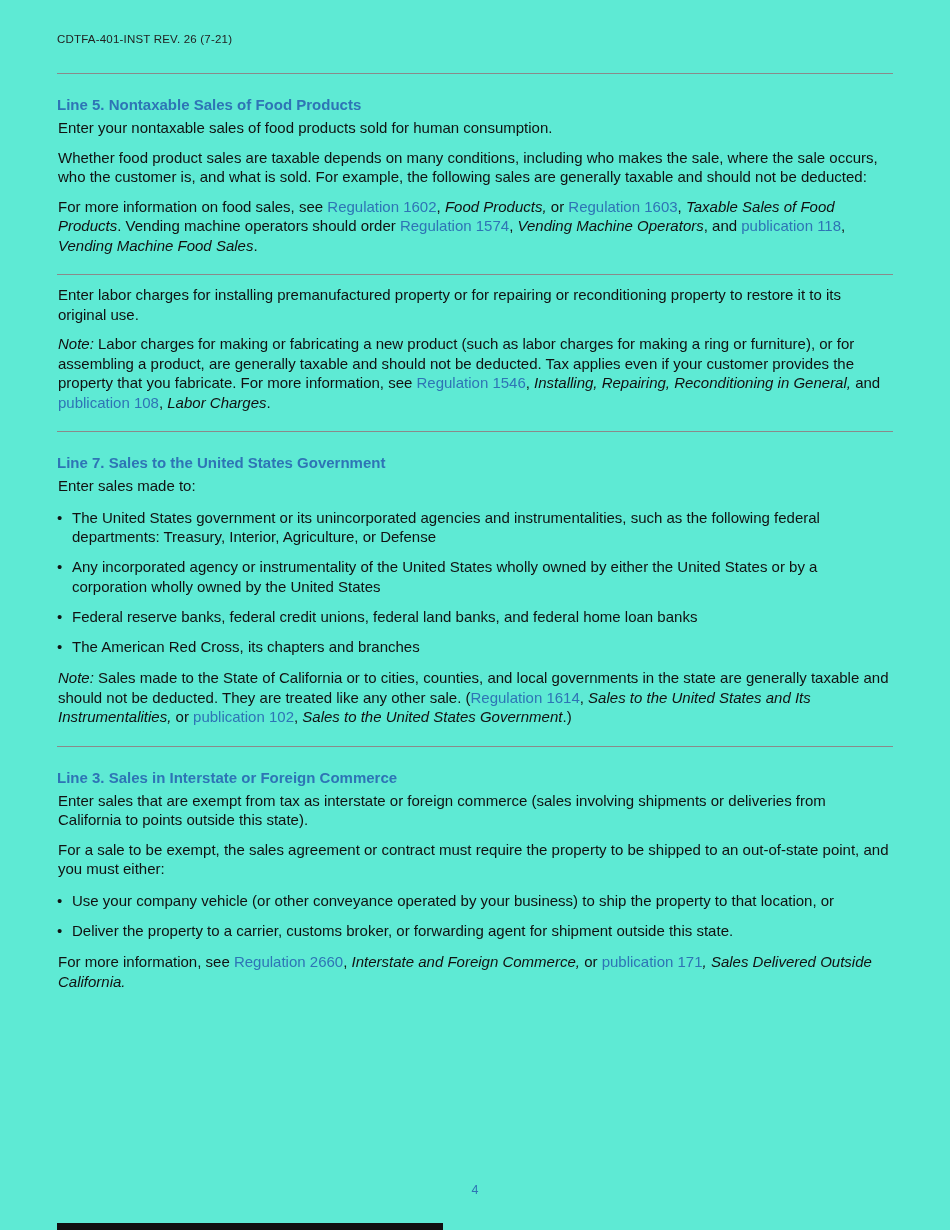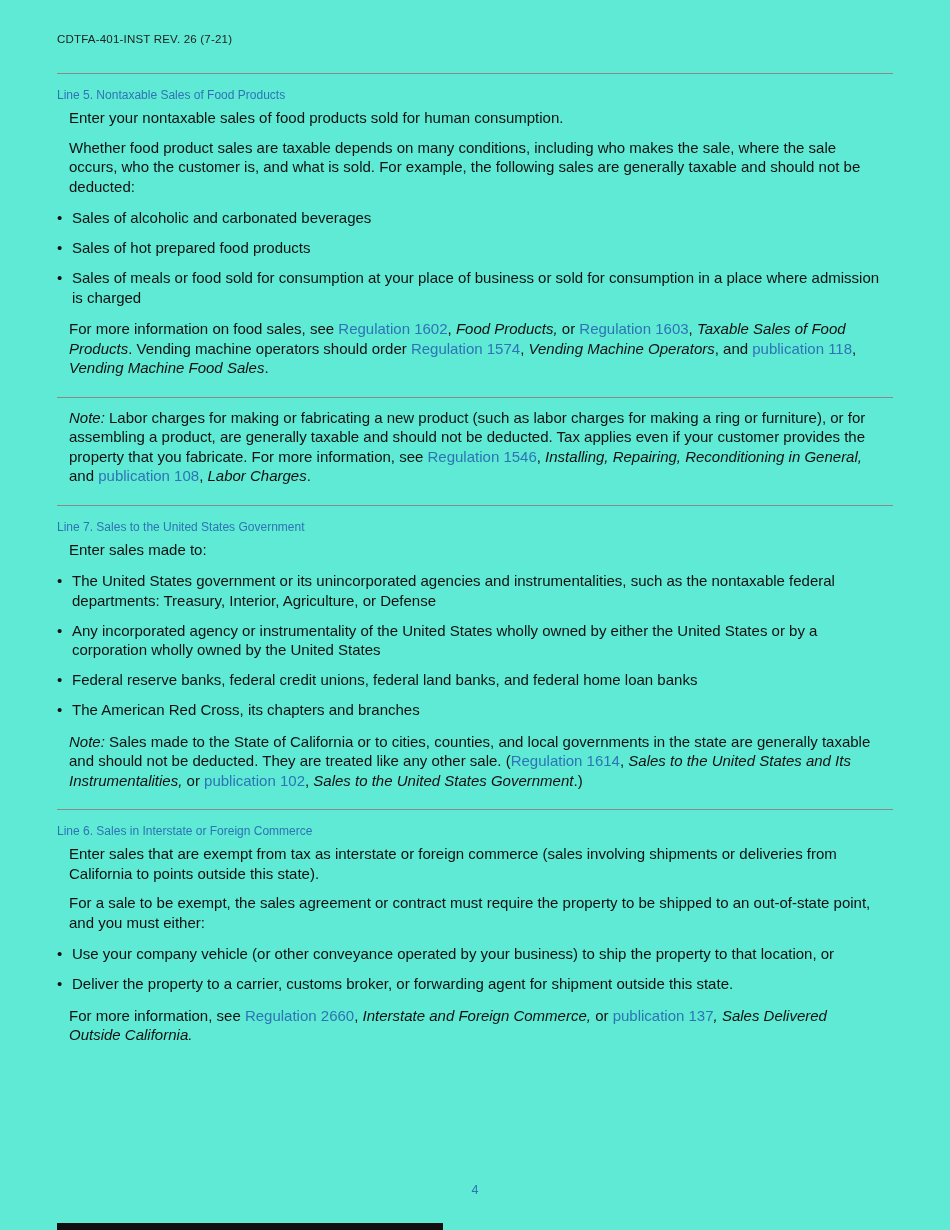--- a/index.html
+++ b/index.html
@@ -24,29 +24,29 @@
   }
   .section-divider {
     border: none;
     border-top: 1px solid var(--rule);
     margin: 0;
   }
   .section .section-divider { margin-top: 19px; }
   .section:first-of-type .section-divider { margin-top: 28px; }
   .section-heading {
     color: var(--accent);
-    font-size: 12px;
-    font-weight: normal;
-    margin: 11px 0 3px 0;
+    font-size: 15px;
+    font-weight: bold;
+    margin: 21px 0 3px 0;
     line-height: 20px;
   }
   .para {
     font-size: 15px;
     line-height: 19.5px;
-    margin: 10px 12px;
+    margin: 10px 1px;
   }
   .section-heading + .para { margin-top: 3px; }
   .bullet-list {
     list-style: none;
     margin: 12px 0;
   }
   .bullet-item {
     position: relative;
     padding-left: 15px;
     font-size: 15px;
@@ -88,51 +88,47 @@
 
 <div class="page">
   <div class="content">
     <div class="doc-id">CDTFA-401-INST REV. 26 (7-21)</div>
     <div>
         <section class="section">
           <hr class="section-divider">
           <h2 class="section-heading">Line 5. Nontaxable Sales of Food Products</h2>
           <p class="para"><span>Enter your nontaxable sales of food products sold for human consumption.</span></p>
           <p class="para"><span>Whether food product sales are taxable depends on many conditions, including who makes the sale, where the sale occurs, who the customer is, and what is sold. For example, the following sales are generally taxable and should not be deducted:</span></p>
-          <ul class="bullet-list">
-            <li class="bullet-item">Sales of alcoholic and carbonated beverages</li>
-            <li class="bullet-item">Sales of hot prepared food products</li>
-            <li class="bullet-item">Sales of meals or food sold for consumption at your place of business or sold for consumption in a place where admission is charged</li>
-          </ul>
           <p class="para"><span>For more information on food sales, see </span><a href="#" class="link">Regulation 1602</a><span>, </span><span class="italic">Food Products, </span><span>or </span><a href="#" class="link">Regulation 1603</a><span>, </span><span class="italic">Taxable Sales of Food Products</span><span>. Vending machine operators should order </span><a href="#" class="link">Regulation 1574</a><span>, </span><span class="italic">Vending Machine Operators</span><span>, and </span><a href="#" class="link">publication 118</a><span>, </span><span class="italic">Vending Machine Food Sales</span><span>.</span></p>
         </section>
         <section class="section">
           <hr class="section-divider">
+          <p class="para"><span>Enter labor charges for installing premanufactured property or for repairing or reconditioning property to restore it to its original use.</span></p>
           <p class="para"><span class="italic">Note: </span><span>Labor charges for making or fabricating a new product (such as labor charges for making a ring or furniture), or for assembling a product, are generally taxable and should not be deducted. Tax applies even if your customer provides the property that you fabricate. For more information, see </span><a href="#" class="link">Regulation 1546</a><span>, </span><span class="italic">Installing, Repairing, Reconditioning in General,</span><span> and </span><a href="#" class="link">publication 108</a><span>, </span><span class="italic">Labor Charges</span><span>.</span></p>
         </section>
         <section class="section">
           <hr class="section-divider">
           <h2 class="section-heading">Line 7. Sales to the United States Government</h2>
           <p class="para"><span>Enter sales made to:</span></p>
           <ul class="bullet-list">
-            <li class="bullet-item">The United States government or its unincorporated agencies and instrumentalities, such as the nontaxable federal departments: Treasury, Interior, Agriculture, or Defense</li>
+            <li class="bullet-item">The United States government or its unincorporated agencies and instrumentalities, such as the following federal departments: Treasury, Interior, Agriculture, or Defense</li>
             <li class="bullet-item">Any incorporated agency or instrumentality of the United States wholly owned by either the United States or by a corporation wholly owned by the United States</li>
             <li class="bullet-item">Federal reserve banks, federal credit unions, federal land banks, and federal home loan banks</li>
             <li class="bullet-item">The American Red Cross, its chapters and branches</li>
           </ul>
           <p class="para"><span class="italic">Note: </span><span>Sales made to the State of California or to cities, counties, and local governments in the state are generally taxable and should not be deducted. They are treated like any other sale. (</span><a href="#" class="link">Regulation 1614</a><span>, </span><span class="italic">Sales to the United States and Its Instrumentalities, </span><span>or </span><a href="#" class="link">publication 102</a><span>, </span><span class="italic">Sales to the United States Government</span><span>.)</span></p>
         </section>
         <section class="section">
           <hr class="section-divider">
-          <h2 class="section-heading">Line 6. Sales in Interstate or Foreign Commerce</h2>
+          <h2 class="section-heading">Line 3. Sales in Interstate or Foreign Commerce</h2>
           <p class="para"><span>Enter sales that are exempt from tax as interstate or foreign commerce (sales involving shipments or deliveries from California to points outside this state).</span></p>
           <p class="para"><span>For a sale to be exempt, the sales agreement or contract must require the property to be shipped to an out-of-state point, and you must either:</span></p>
           <ul class="bullet-list">
             <li class="bullet-item">Use your company vehicle (or other conveyance operated by your business) to ship the property to that location, or</li>
             <li class="bullet-item">Deliver the property to a carrier, customs broker, or forwarding agent for shipment outside this state.</li>
           </ul>
-          <p class="para"><span>For more information, see </span><a href="#" class="link">Regulation 2660</a><span>, </span><span class="italic">Interstate and Foreign Commerce, </span><span>or </span><a href="#" class="link">publication 137</a><span class="italic">, </span><span class="italic">Sales Delivered Outside California.</span></p>
+          <p class="para"><span>For more information, see </span><a href="#" class="link">Regulation 2660</a><span>, </span><span class="italic">Interstate and Foreign Commerce, </span><span>or </span><a href="#" class="link">publication 171</a><span class="italic">, </span><span class="italic">Sales Delivered Outside California.</span></p>
         </section>
       </div>
   </div>
   <div class="footer-page">4</div>
   <div class="next-page-edge"></div>
 </div>
 
 </body></html>

